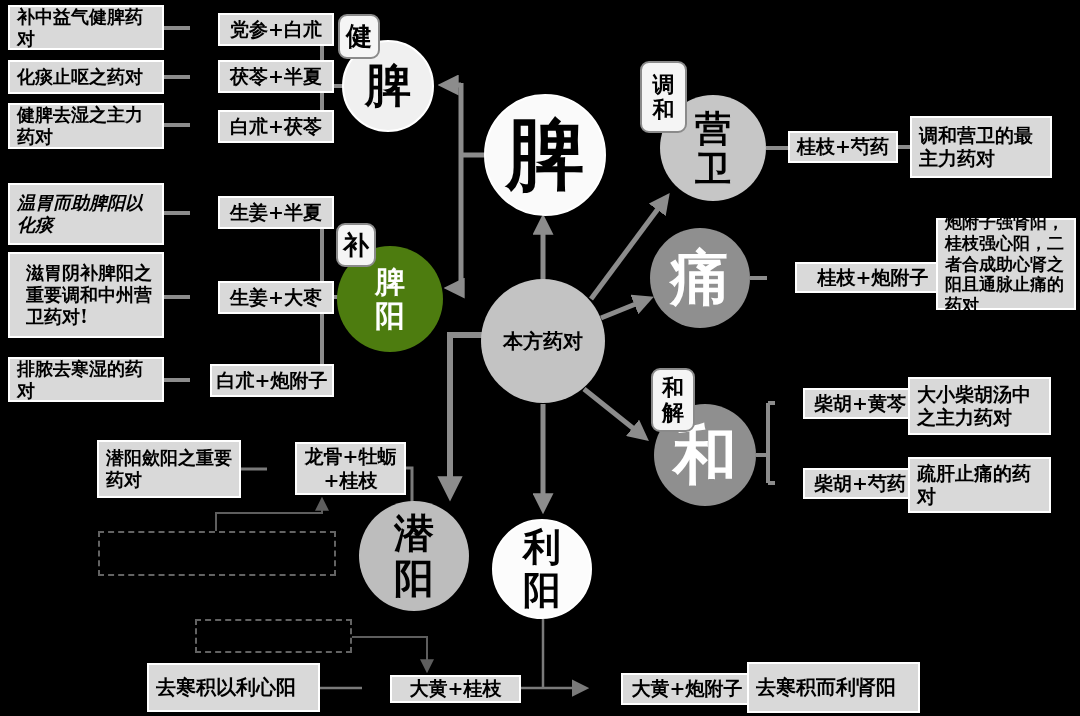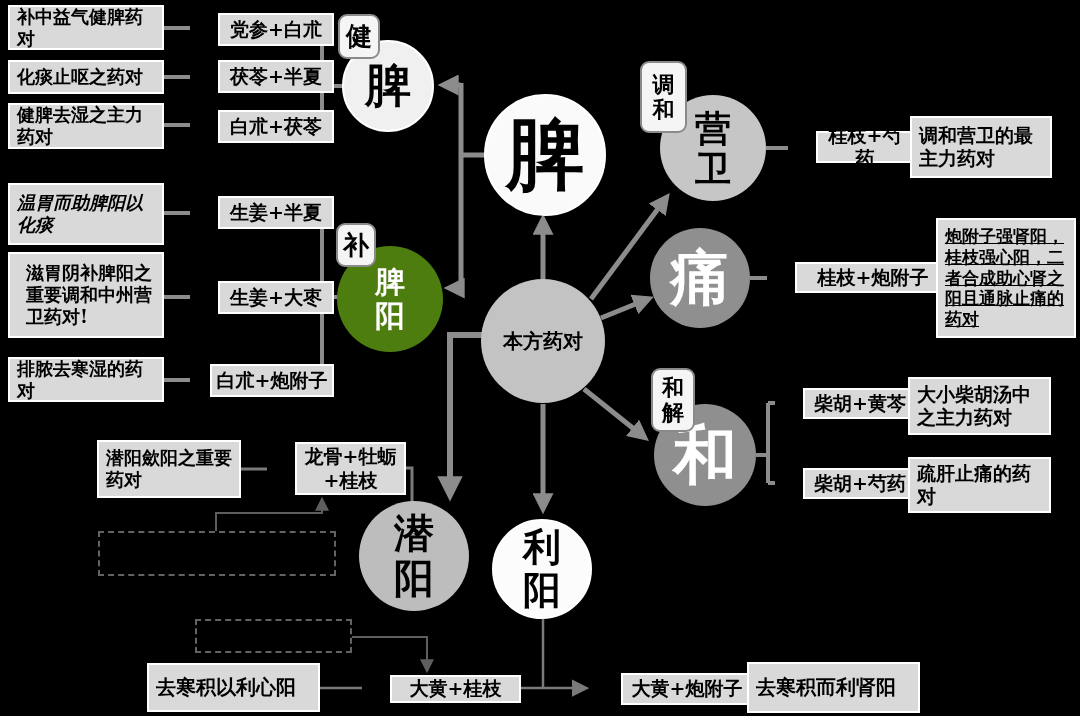--- a/index.html
+++ b/index.html
@@ -131,28 +131,28 @@
   <div class="circle" style="left:481px;top:279px;width:124px;height:124px;background:#c3c3c3;color:#000;font-size:20px;">
       <span>本方药对</span>
     </div>
 
   <div class="tag" style="left:640px;top:61px;width:47px;height:72px;font-size:22px;">
       <span class="wrap2">调和</span>
     </div>
   <div class="circle" style="left:660px;top:95px;width:106px;height:106px;background:#c6c6c6;color:#000;font-size:36px;">
       <span class="wrap2">营卫</span>
     </div>
-  <div class="box ctr" style="left:788px;top:131px;width:98px;height:32px;font-size:19px;">桂枝+芍药</div>
+  <div class="box ctr" style="left:760px;top:131px;width:110px;height:32px;font-size:19px;">桂枝+芍药</div>
   <div class="box lft" style="left:910px;top:116px;width:142px;height:62px;font-size:19px;">调和营卫的最主力药对</div>
 
   <div class="circle" style="left:650px;top:228px;width:100px;height:100px;background:#8f8f8f;color:#fff;font-size:60px;">
       <span>痛</span>
     </div>
   <div class="box ctr" style="left:767px;top:262px;width:156px;height:31px;font-size:19px;">桂枝+炮附子</div>
-  <div class="box lft" style="left:936px;top:218px;width:140px;height:120px;font-size:17px;text-decoration:underline;">炮附子强肾阳，桂枝强心阳，二者合成助心肾之阳且通脉止痛的药对</div>
+  <div class="box lft" style="left:936px;top:218px;width:140px;height:92px;font-size:17px;">炮附子强肾阳，桂枝强心阳，二者合成助心肾之阳且通脉止痛的药对</div>
 
   <div class="tag" style="left:651px;top:368px;width:44px;height:64px;font-size:22px;">
       <span class="wrap2">和解</span>
     </div>
   <div class="circle" style="left:654px;top:404px;width:102px;height:102px;background:#8f8f8f;color:#fff;font-size:64px;">
       <span>和</span>
     </div>
   <div class="box ctr" style="left:775px;top:388px;width:114px;height:31px;font-size:19px;">柴胡+黄芩</div>
   <div class="box lft" style="left:908px;top:377px;width:143px;height:58px;font-size:19px;">大小柴胡汤中之主力药对</div>
   <div class="box ctr" style="left:775px;top:468px;width:114px;height:31px;font-size:19px;">柴胡+芍药</div>

